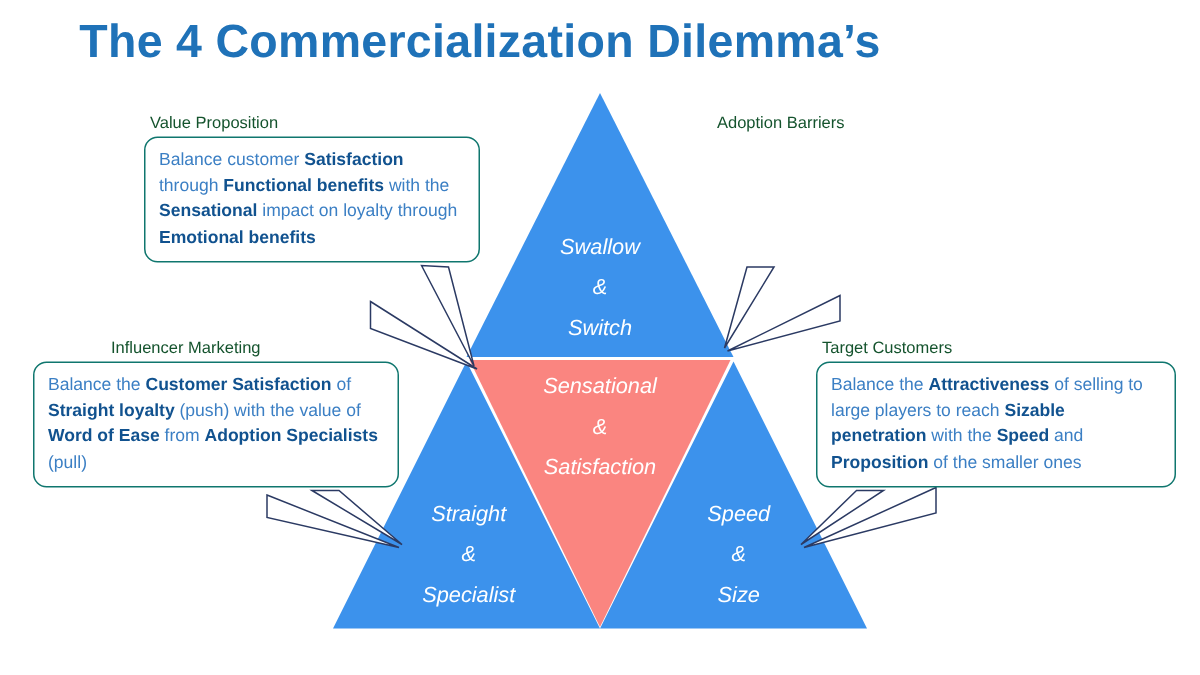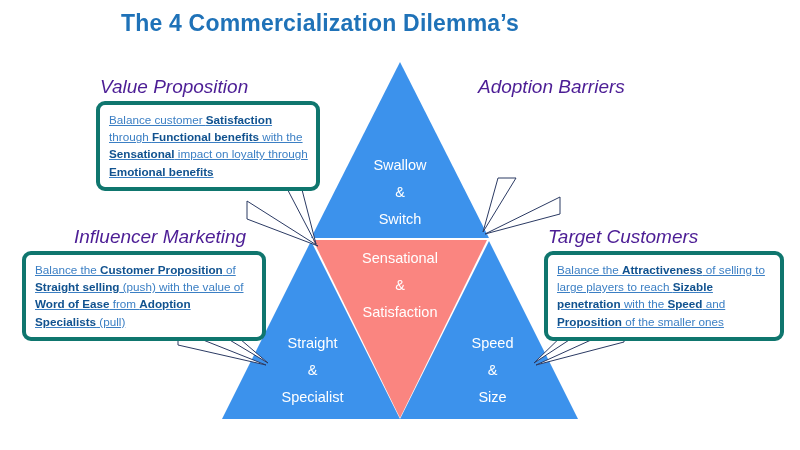--- a/index.html
+++ b/index.html
@@ -16,40 +16,41 @@
     height: 450px;
     background: #ffffff;
     overflow: hidden;
   }
   #title {
     position: absolute;
     top: 10px;
     left: 0;
     width: 640px;
     text-align: center;
-    font-size: 23px;
+    font-size: 31px;
     font-weight: bold;
     color: #1F72B8;
     letter-spacing: 0.2px;
   }
   #diagram-svg {
     position: absolute;
     top: 0;
     left: 0;
     width: 800px;
     height: 450px;
   }
   .tri-label {
     position: absolute;
     color: #ffffff;
     font-size: 14.5px;
     text-align: center;
     line-height: 1.85;
     white-space: pre-line;
     pointer-events: none;
+    font-style: italic;
   }
   #label-swallow {
     left: 330px;
     top: 152px;
     width: 140px;
   }
   #label-center {
     left: 330px;
     top: 245px;
     width: 140px;
@@ -61,35 +62,33 @@
   }
   #label-speed {
     left: 425px;
     top: 330px;
     width: 135px;
   }
   .callout {
     position: absolute;
   }
   .callout-title {
-    font-style: italic;
-    font-size: 19px;
-    color: #4c1d95;
+    font-size: 11px;
+    color: #14532d;
     margin-bottom: 3px;
     white-space: nowrap;
   }
   .callout-box {
-    border: 4px solid #0f766e;
+    border: 1px solid #0f766e;
     border-radius: 9px;
     background: #ffffff;
     padding: 6px 8px 7px 9px;
     font-size: 11.7px;
     line-height: 1.47;
     color: #3B7FC4;
-    text-decoration: underline;
   }
   .callout-box b {
     color: #11528F;
     font-weight: bold;
   }
   #callout-value {
     left: 96px;
     top: 76px;
     width: 224px;
   }
@@ -160,21 +159,21 @@
     <div class="callout-title">Value Proposition</div>
     <div class="callout-box">Balance customer <b>Satisfaction</b> through <b>Functional benefits</b> with the <b>Sensational</b> impact on loyalty through <b>Emotional benefits</b></div>
   </div>
 
   <div class="callout" id="callout-adoption">
     <div class="callout-title">Adoption Barriers</div>
   </div>
 
   <div class="callout" id="callout-influencer">
     <div class="callout-title">Influencer Marketing</div>
-    <div class="callout-box">Balance the <b>Customer Proposition</b> of <b>Straight selling</b> (push) with the value of <b>Word of Ease</b> from <b>Adoption Specialists</b> (pull)</div>
+    <div class="callout-box">Balance the <b>Customer Satisfaction</b> of <b>Straight loyalty</b> (push) with the value of <b>Word of Ease</b> from <b>Adoption Specialists</b> (pull)</div>
   </div>
 
   <div class="callout" id="callout-target">
     <div class="callout-title">Target Customers</div>
     <div class="callout-box">Balance the <b>Attractiveness</b> of selling to large players to reach <b>Sizable penetration</b> with the <b>Speed</b> and <b>Proposition</b> of the smaller ones</div>
   </div>
 
 </div>
 
 </body></html>

